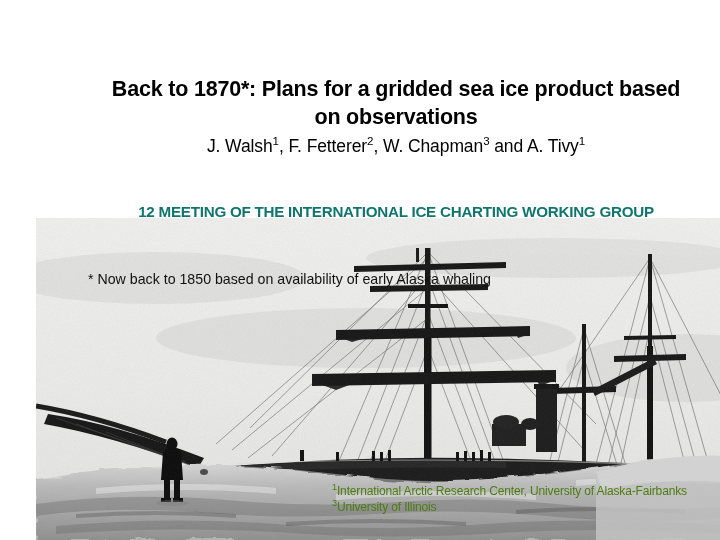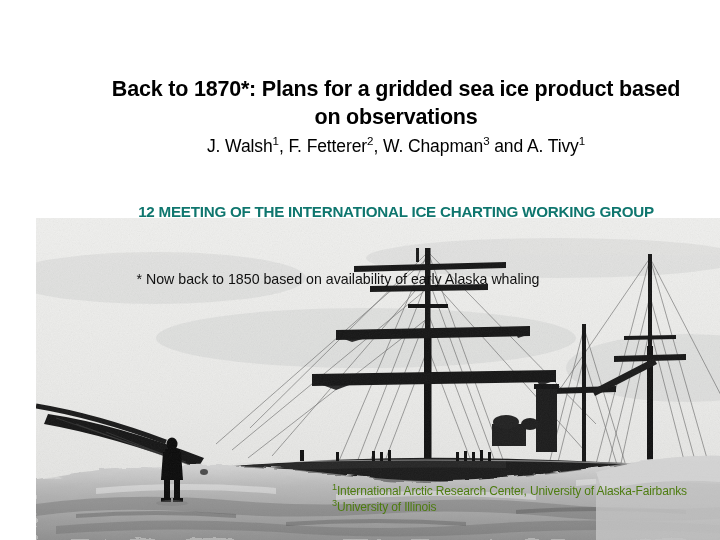--- a/index.html
+++ b/index.html
@@ -66,28 +66,27 @@
   .meeting-line {
     font-size: 15.2px;
     font-weight: bold;
     color: #0f766e;
     line-height: 1.42;
     letter-spacing: -0.25px;
   }
 
   .footnote {
     position: absolute;
-    left: 42px;
+    left: 52px;
     top: 269px;
     width: 520px;
     z-index: 7;
     font-size: 14.2px;
     color: #111111;
     line-height: 1.42;
-    text-align: center;
   }
 
   .affils {
     position: absolute;
     left: 296px;
     top: 484px;
     width: 430px;
     z-index: 7;
     font-size: 12px;
     color: #4d7c0f;

